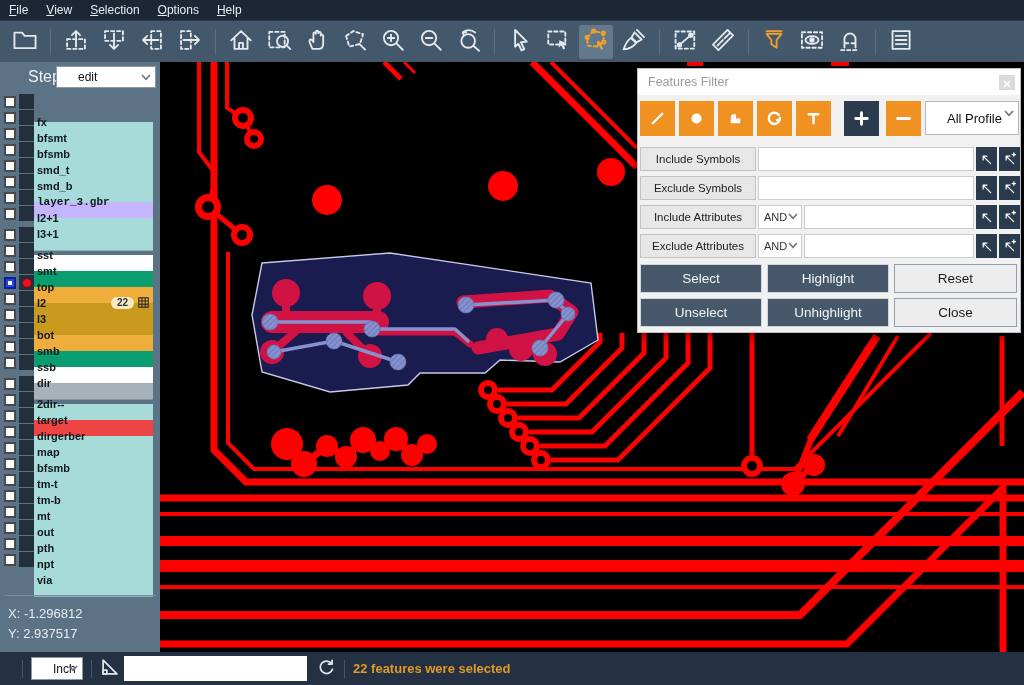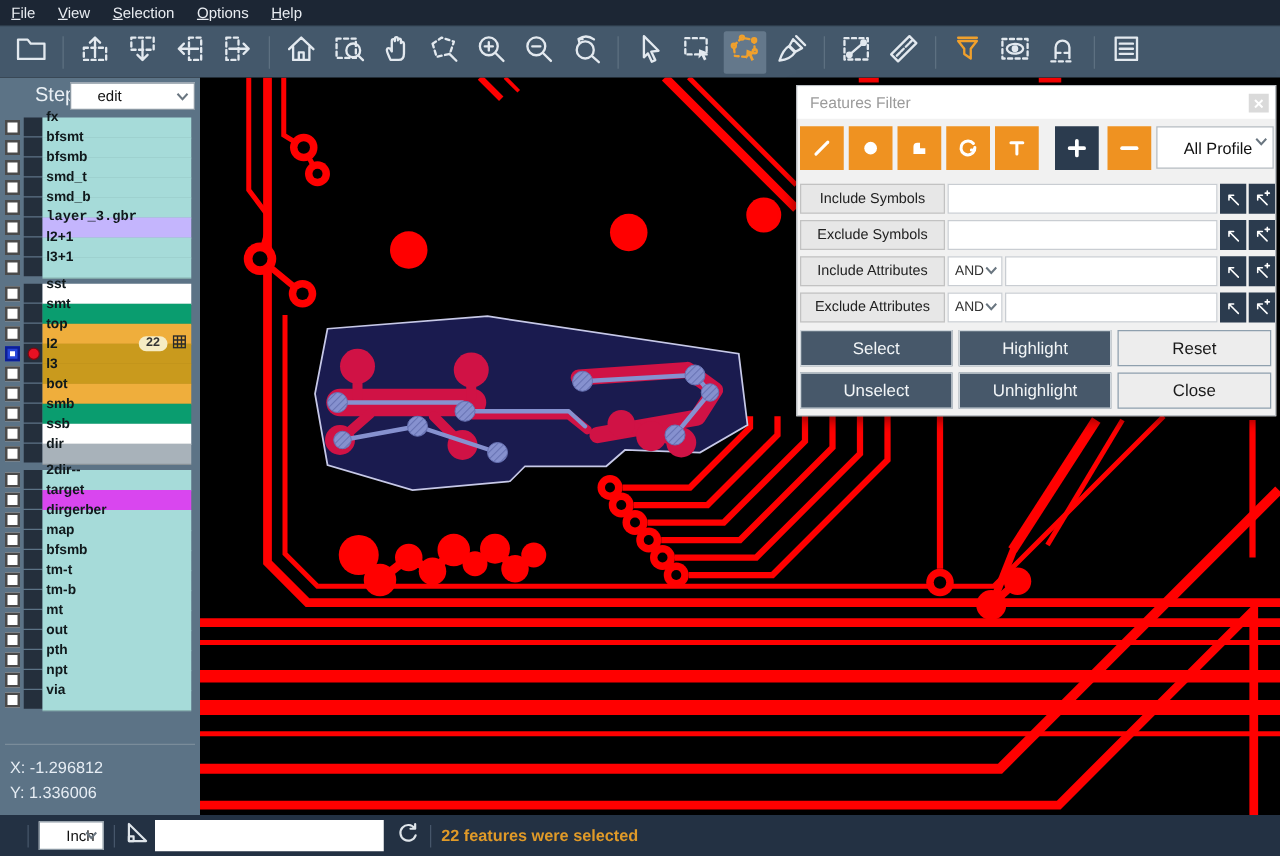--- a/index.html
+++ b/index.html
@@ -38,21 +38,21 @@
   .cb { width:12px; height:12px; background:#fff; border:2px solid #4a4a4a; }
   .cb.checked { background:#2746D8; border-color:#0D1F96; position:relative; }
   .cb.checked::after { content:""; position:absolute; left:2px; top:2px; width:4px;
                        height:4px; background:#fff; }
   .dotz { width:15px; background:#242F3C; display:flex; align-items:center;
           justify-content:center; }
   .dot { width:10px; height:10px; border-radius:50%; background:#E81123;
          border:1px solid #7a0a12; }
   .lcell { flex:1; display:flex; align-items:center; padding:0 4px 16px 3px;
            font-size:11px; font-weight:bold; color:#10191c;
-           border-bottom:1px solid rgba(0,0,0,0.18); }
+           border-bottom:1px solid rgba(0,0,0,0.18);margin-top:28px; }
   .lcell .lname { flex:1; }
   .badge { background:#F6ECC4; color:#333; border-radius:7px; font-size:10px;
            font-weight:bold; padding:0 6px; line-height:12px; margin-right:4px; }
   .gridic svg { width:11px; height:11px; stroke:#2a2a2a; fill:none; stroke-width:1.1; }
   .gsep { height:5px; }
   #coords { position:absolute; left:8px; bottom:8px; color:#E6EDF4; font-size:13px;
             line-height:20px; }
   #coord-div { position:absolute; left:4px; right:4px; bottom:56px; height:1px;
                background:#7a8c9a; }
   
@@ -445,21 +445,21 @@
         <div class="dotz"></div>
         <div class="lcell" style="background: rgb(166, 219, 217);">
           <span class="lname">2dir--</span>
         </div>
       </div>
       <div class="lrow">
         <div class="cbz">
           <div class="cb"></div>
         </div>
         <div class="dotz"></div>
-        <div class="lcell" style="background: #d946ef;">
+        <div class="lcell" style="background: #ef4444;">
           <span class="lname">target</span>
         </div>
       </div>
       <div class="lrow">
         <div class="cbz">
           <div class="cb"></div>
         </div>
         <div class="dotz"></div>
         <div class="lcell" style="background: rgb(166, 219, 217);">
           <span class="lname">dirgerber</span>
@@ -543,21 +543,21 @@
         </div>
         <div class="dotz"></div>
         <div class="lcell" style="background: rgb(166, 219, 217);">
           <span class="lname">via</span>
         </div>
       </div>
     </div>
   <div id="coord-div"></div>
   <div id="coords">
     <div>X: -1.296812</div>
-    <div>Y: 1.336006</div>
+    <div>Y: 2.937517</div>
   </div>
 </div>
 
 <div id="canvas">
 <svg width="864" height="590" viewBox="160 62 864 590" xmlns="http://www.w3.org/2000/svg">
   <defs>
     <pattern id="hatch" width="4" height="4" patternUnits="userSpaceOnUse" patternTransform="rotate(45)">
       <rect width="4" height="4" fill="#8691CF"></rect>
       <line x1="0" y1="0" x2="0" y2="4" stroke="#6873B4" stroke-width="1.7"></line>
     </pattern>

